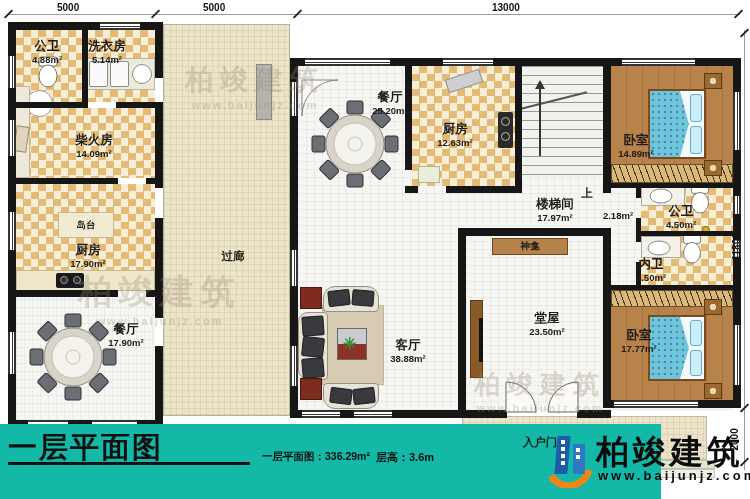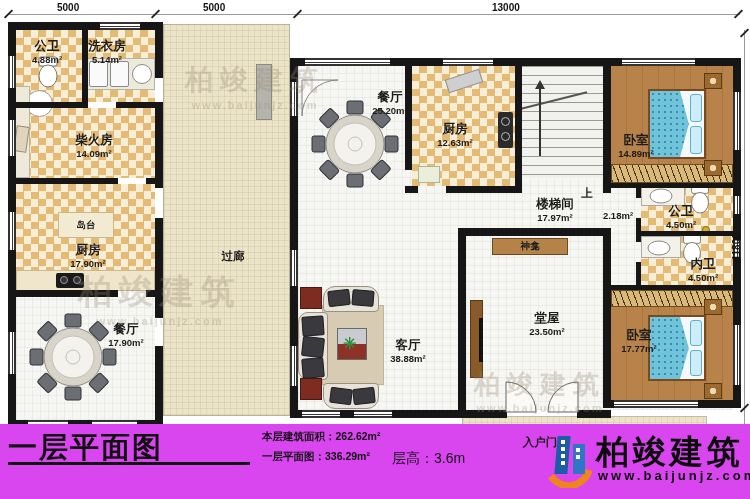--- a/index.html
+++ b/index.html
@@ -24,21 +24,21 @@
   .furn{position:absolute;z-index:3;box-sizing:border-box;}
   .nstand{position:absolute;z-index:3;background:radial-gradient(circle,#ecd9b4 0 3px,#9a6a30 3px);border:1px solid #5e3a12;box-sizing:border-box;}
   .pillow{position:absolute;z-index:4;background:#cdeef8;border:1px solid #62aecd;border-radius:3px;box-sizing:border-box;}
   .dim{position:absolute;font-size:10px;font-weight:bold;color:#111;z-index:8;}
   .dimline{position:absolute;background:#9a9a9a;z-index:8;}
   .tick{position:absolute;width:11px;height:2px;background:#222;transform:rotate(-45deg);z-index:8;}
   .vdim{position:absolute;transform:rotate(-90deg);font-size:10px;font-weight:bold;color:#111;z-index:8;white-space:nowrap;}
   .wm{position:absolute;z-index:6;text-align:center;color:rgba(148,136,116,.30);font-weight:900;transform:translate(-50%,-50%);pointer-events:none;white-space:nowrap;}
   .wm .l1{letter-spacing:7px;}
   .wm .l2{font-size:11px;letter-spacing:2px;display:block;}
-  .bar{position:absolute;left:0;top:424px;width:750px;height:75px;background:#d946ef;z-index:9;}
+  .bar{position:absolute;left:0;top:424px;width:661px;height:75px;background:#14b8a6;z-index:9;}
   .sofa{position:absolute;background:#e7e3d9;border:1.5px solid #97917f;box-sizing:border-box;z-index:3;}
   .cush{position:absolute;background:#3a3a3e;border:1px solid #1c1c1e;border-radius:2px;z-index:4;}
 </style>
 </head>
 <body>
 
 <div id="canvas">
 
   <div class="dimline" style="left:8px;top:14px;width:732px;height:1px"></div>
   <div class="tick" style="left:3px;top:13px"></div>
@@ -337,21 +337,21 @@
       <span>2.18m²</span>
     </div>
   <div class="rl" style="left:636px;top:146px">
       <span class="nm">卧室</span>
       <span class="ar">14.89m²</span>
     </div>
   <div class="rl" style="left:681px;top:217px">
       <span class="nm">公卫</span>
       <span class="ar">4.50m²</span>
     </div>
-  <div class="rl" style="left:703px;top:270px">
+  <div class="rl" style="left:651px;top:270px">
       <span class="nm">内卫</span>
       <span class="ar">4.50m²</span>
     </div>
   <div class="rl" style="left:639px;top:341px">
       <span class="nm">卧室</span>
       <span class="ar">17.77m²</span>
     </div>
   <div class="rl" style="left:547px;top:324px">
       <span class="nm">堂屋</span>
       <span class="ar">23.50m²</span>
@@ -363,23 +363,22 @@
       <span class="nm">客厅</span>
       <span class="ar">38.88m²</span>
     </div>
   <div class="rl single" style="left:540px;top:443px;z-index:10">
       <span>入户门</span>
     </div>
 
   <div class="bar">
     <div class="abs" style="left:8px;top:4px;font-size:29px;font-weight:bold;letter-spacing:2px;color:#111">一层平面图</div>
     <div class="abs" style="left:8px;top:38px;width:242px;height:3px;background:#111"></div>
-    <div class="abs" style="left:262px;top:6px;font-size:10.5px;font-weight:bold;color:#111;white-space:nowrap"><span>本层建筑面积：</span><span>262.62m²</span></div>
     <div class="abs" style="left:262px;top:26px;font-size:10.5px;font-weight:bold;color:#111;white-space:nowrap"><span>一层平面图：</span><span>336.29m²</span></div>
-    <div class="abs" style="left:392px;top:26px;font-size:14px;font-weight:normal;color:#111;white-space:nowrap"><span>层高：</span><span>3.6m</span></div>
+    <div class="abs" style="left:376px;top:26px;font-size:11px;font-weight:bold;color:#111;white-space:nowrap"><span>层高：</span><span>3.6m</span></div>
   </div>
 
   <svg class="abs" style="left:545px;top:432px;z-index:11" width="50" height="56" viewBox="0 0 50 56">
     <path d="M6 44 A21 21 0 0 0 44 38" stroke="#f08519" stroke-width="7" fill="none"></path>
     <rect x="13" y="4" width="13" height="38" fill="#1d5ca6" transform="skewX(-5)"></rect>
     <rect x="28" y="12" width="12" height="30" fill="#2e77c4"></rect>
     <rect x="16" y="8" width="4" height="4" fill="#fff"></rect>
       <rect x="16" y="15" width="4" height="4" fill="#fff"></rect>
     <rect x="16" y="22" width="4" height="4" fill="#fff"></rect>
       <rect x="16" y="29" width="4" height="4" fill="#fff"></rect>

